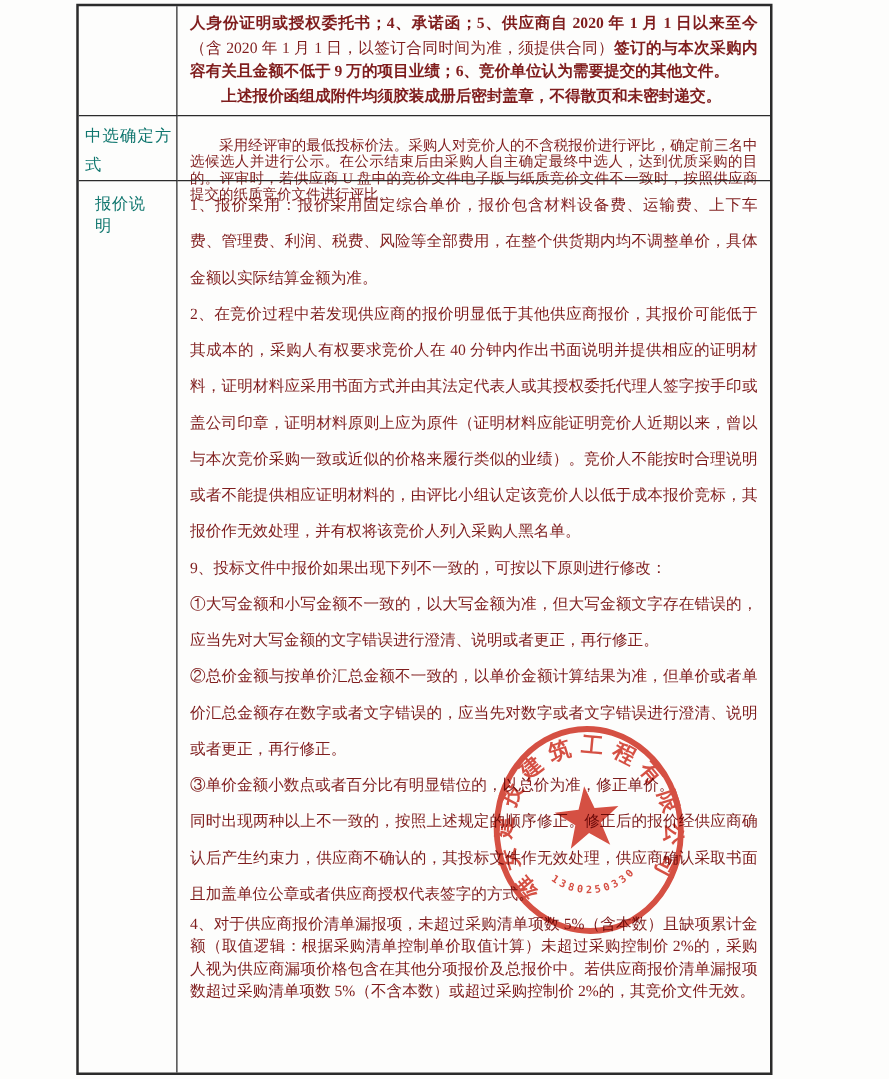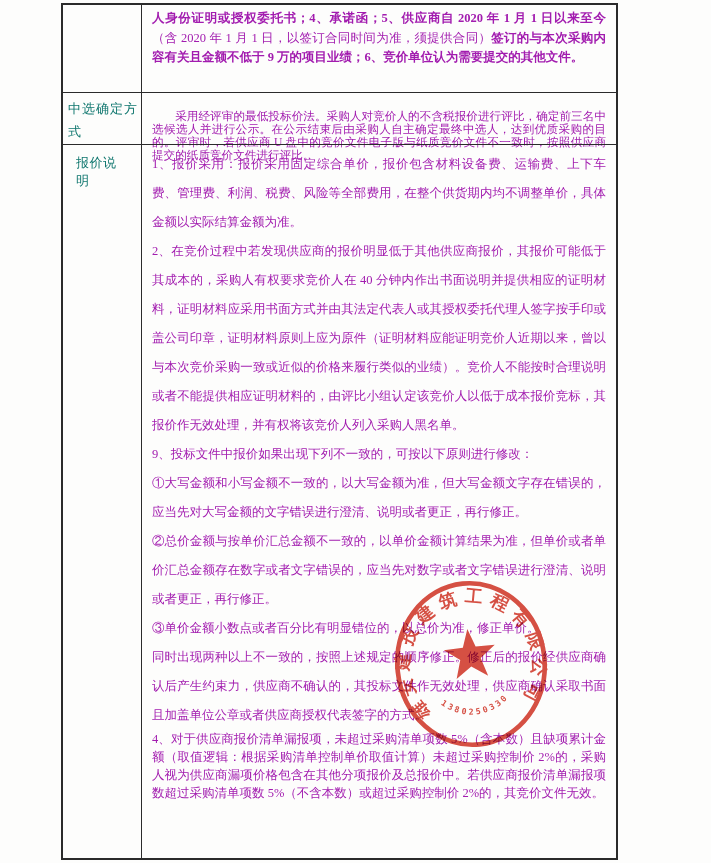--- a/index.html
+++ b/index.html
@@ -19,21 +19,21 @@
   .cell{box-sizing:border-box;}
   .lbl{
     border-right:1.6px solid #2b2b2b;
     font-size:13px;color:#0f766e;
   }
   .row2-border{border-top:1.6px solid #2b2b2b;}
   .row3-border{border-top:1.6px solid #2b2b2b;}
   .r1{height:87px;}
   .r2{height:52px;}
   .r3{height:714px;}
-  .content{padding:0 10px;text-align:justify;color:#a21caf;}
+  .content{padding:0 10px;text-align:justify;color:#7f1d1d;}
   
   .r1c{padding-top:4px;font-size:12.5px;line-height:19.6px;}
   .r1c .b{font-weight:bold;}
   .r1c p{margin:0;}
   .r1c .note{font-weight:bold;text-indent:25px;}
   
   .lbl-r2{padding:4px 3px 0 5px;line-height:23px;letter-spacing:1px;}
   .r2c{padding-top:18px;font-size:11.6px;line-height:12.9px;}
   .r2c p{margin:0;text-indent:2em;}
   
@@ -55,20 +55,21 @@
 </head>
 <body>
 
 <div class="page">
 
   <div class="tbl">
 
     <div class="cell lbl r1"></div>
     <div class="cell content r1 r1c">
       <p><span class="b">人身份证明或授权委托书；4、承诺函；5、供应商自 2020 年 1 月 1 日以来至今</span><span>（含 2020 年 1 月 1 日，以签订合同时间为准，须提供合同）</span><span class="b">签订的与本次采购内容有关且金额不低于 9 万的项目业绩；6、竞价单位认为需要提交的其他文件。</span></p>
+      <p class="note">上述报价函组成附件均须胶装成册后密封盖章，不得散页和未密封递交。</p>
     </div>
 
     <div class="cell lbl lbl-r2 r2 row2-border">中选确定方式</div>
     <div class="cell content r2 r2c row2-border">
       <p>采用经评审的最低投标价法。采购人对竞价人的不含税报价进行评比，确定前三名中选候选人并进行公示。在公示结束后由采购人自主确定最终中选人，达到优质采购的目的。评审时，若供应商 U 盘中的竞价文件电子版与纸质竞价文件不一致时，按照供应商提交的纸质竞价文件进行评比。</p>
     </div>
 
     <div class="cell lbl lbl-r3 r3 row3-border">报价说明</div>
     <div class="cell content r3 r3c row3-border">
       <p>1、报价采用：报价采用固定综合单价，报价包含材料设备费、运输费、上下车费、管理费、利润、税费、风险等全部费用，在整个供货期内均不调整单价，具体金额以实际结算金额为准。</p>

